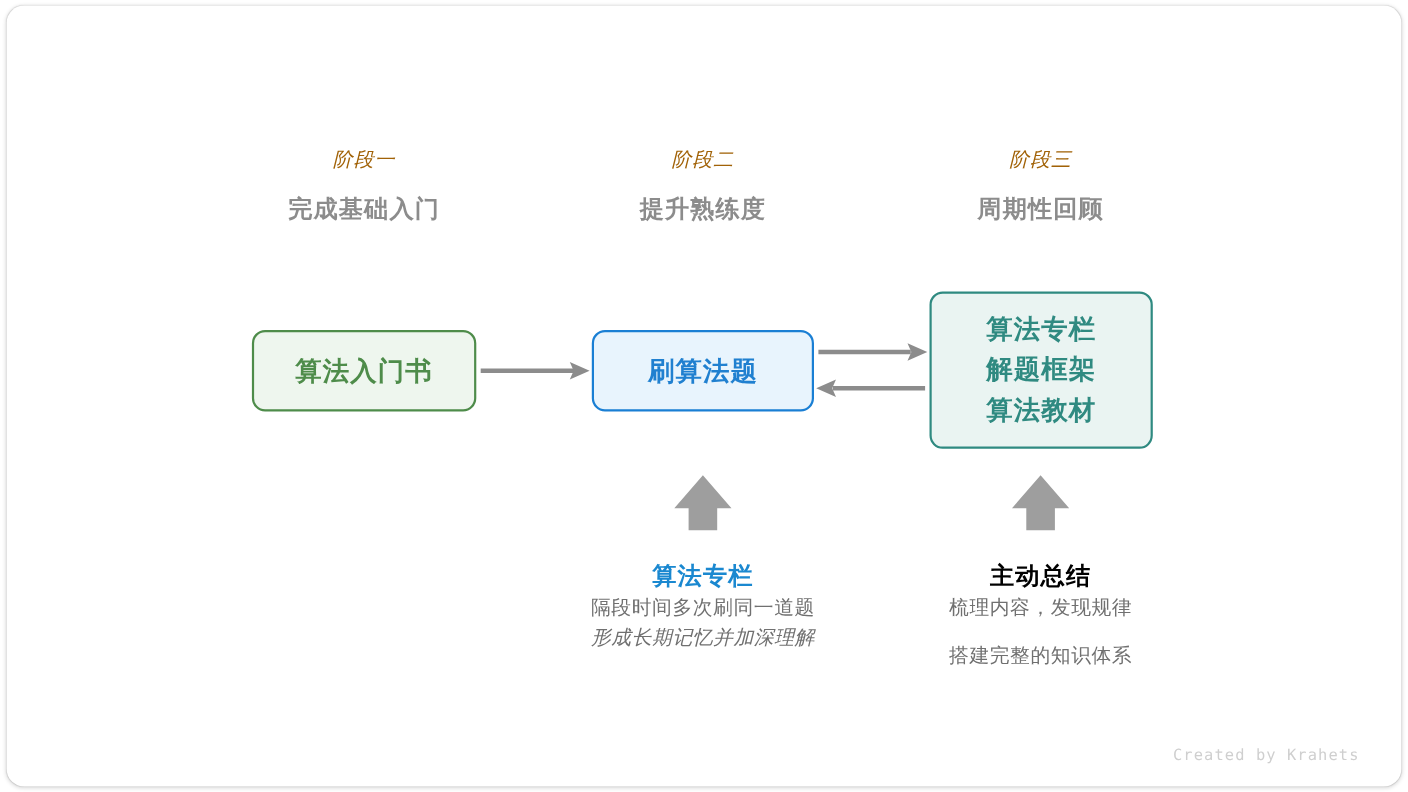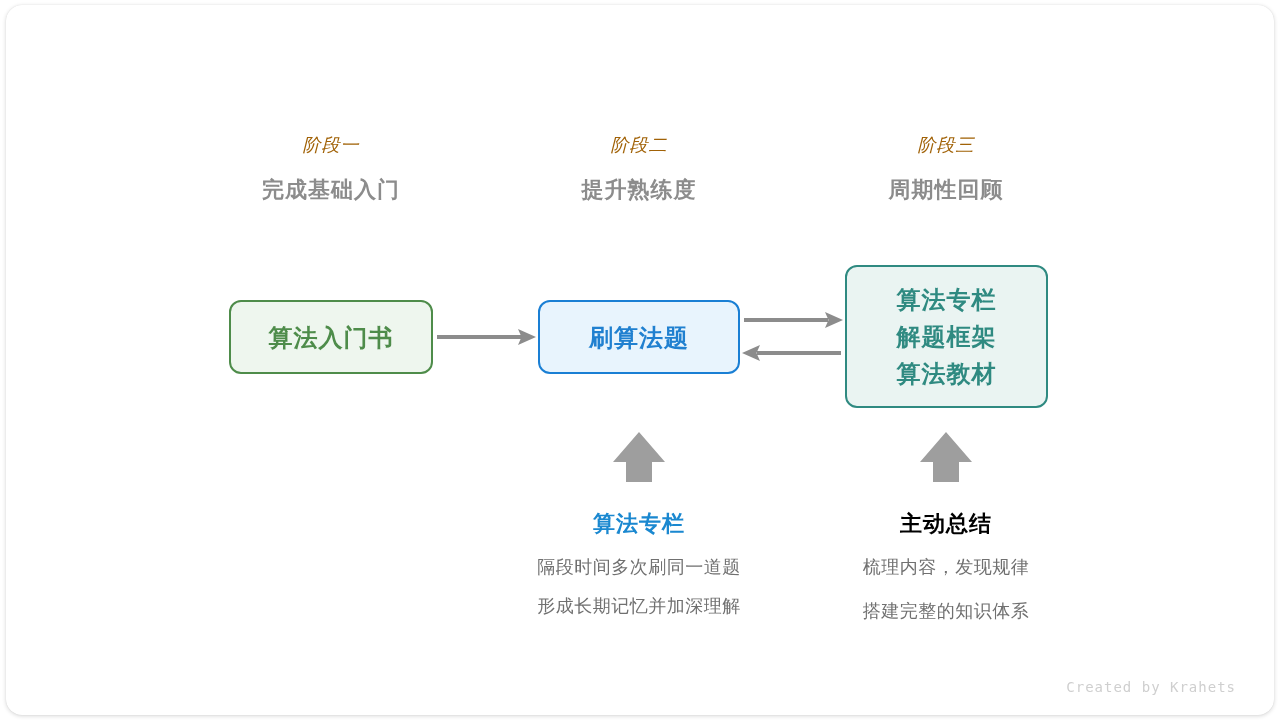--- a/index.html
+++ b/index.html
@@ -123,21 +123,20 @@
     font-weight: 700;
     line-height: 30px;
     letter-spacing: 1px;
   }
   .note .note-desc {
     display: block;
     font-size: 18px;
     font-weight: 400;
     color: #707070;
     line-height: 27px;
-    margin-top: 15px;
     letter-spacing: 0.5px;
   }
   #note-review { left: 489px; top: 509px; }
   #note-review .note-title { color: #1a88d0; }
   #note-summary { left: 796px; top: 509px; }
   #note-summary .note-title { color: #000000; }
 
   
   #credit {
     position: absolute;
@@ -204,21 +203,21 @@
     </g>
 
     <g>
       <path d="M946 432 L972 462 L959 462 L959 482 L933 482 L933 462 L920 462 Z" fill="#9e9e9e"></path>
     </g>
   </svg>
 
   <div class="note" id="note-review">
     <span class="note-title">算法专栏</span>
     <span class="note-desc">隔段时间多次刷同一道题</span>
-    <span class="note-desc" style="margin-top:12px;">形成长期记忆并加深理解</span>
+    <span class="note-desc" style="margin-top:0;font-style:italic;">形成长期记忆并加深理解</span>
   </div>
 
   <div class="note" id="note-summary">
     <span class="note-title">主动总结</span>
     <span class="note-desc">梳理内容，发现规律</span>
     <span class="note-desc" style="margin-top:17px;">搭建完整的知识体系</span>
   </div>
 
   <div id="credit">Created by Krahets</div>
 </div>

